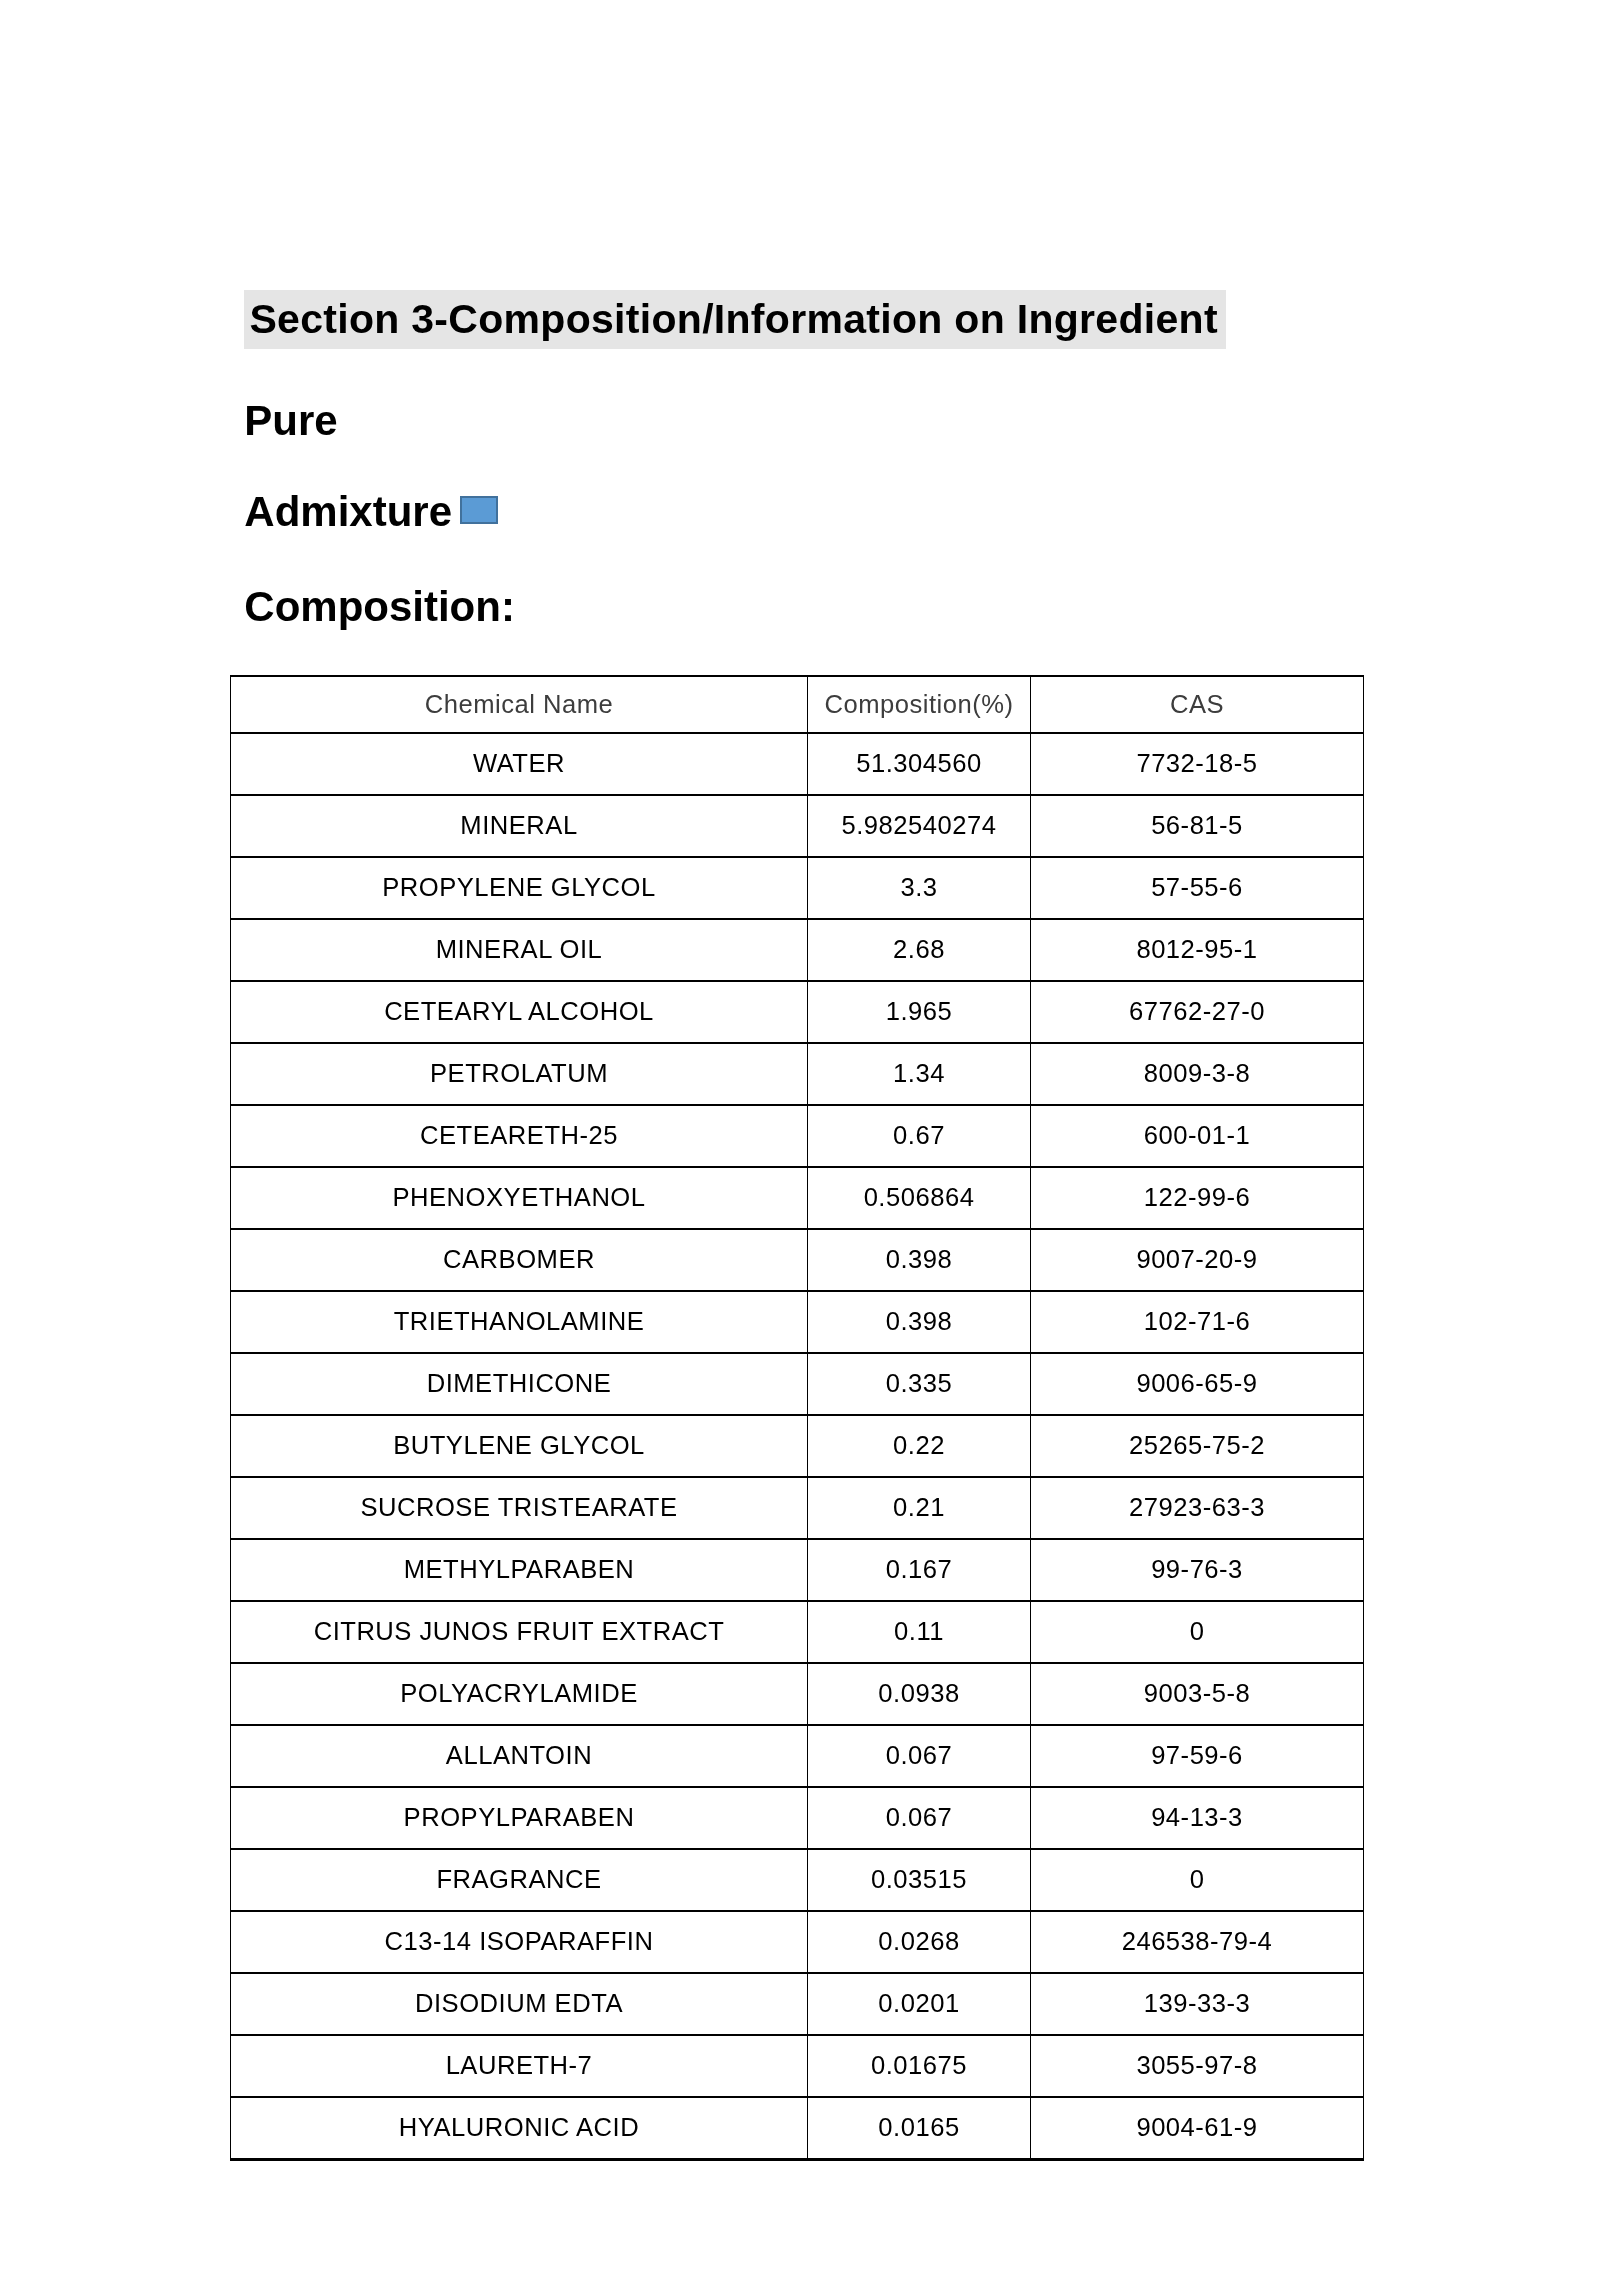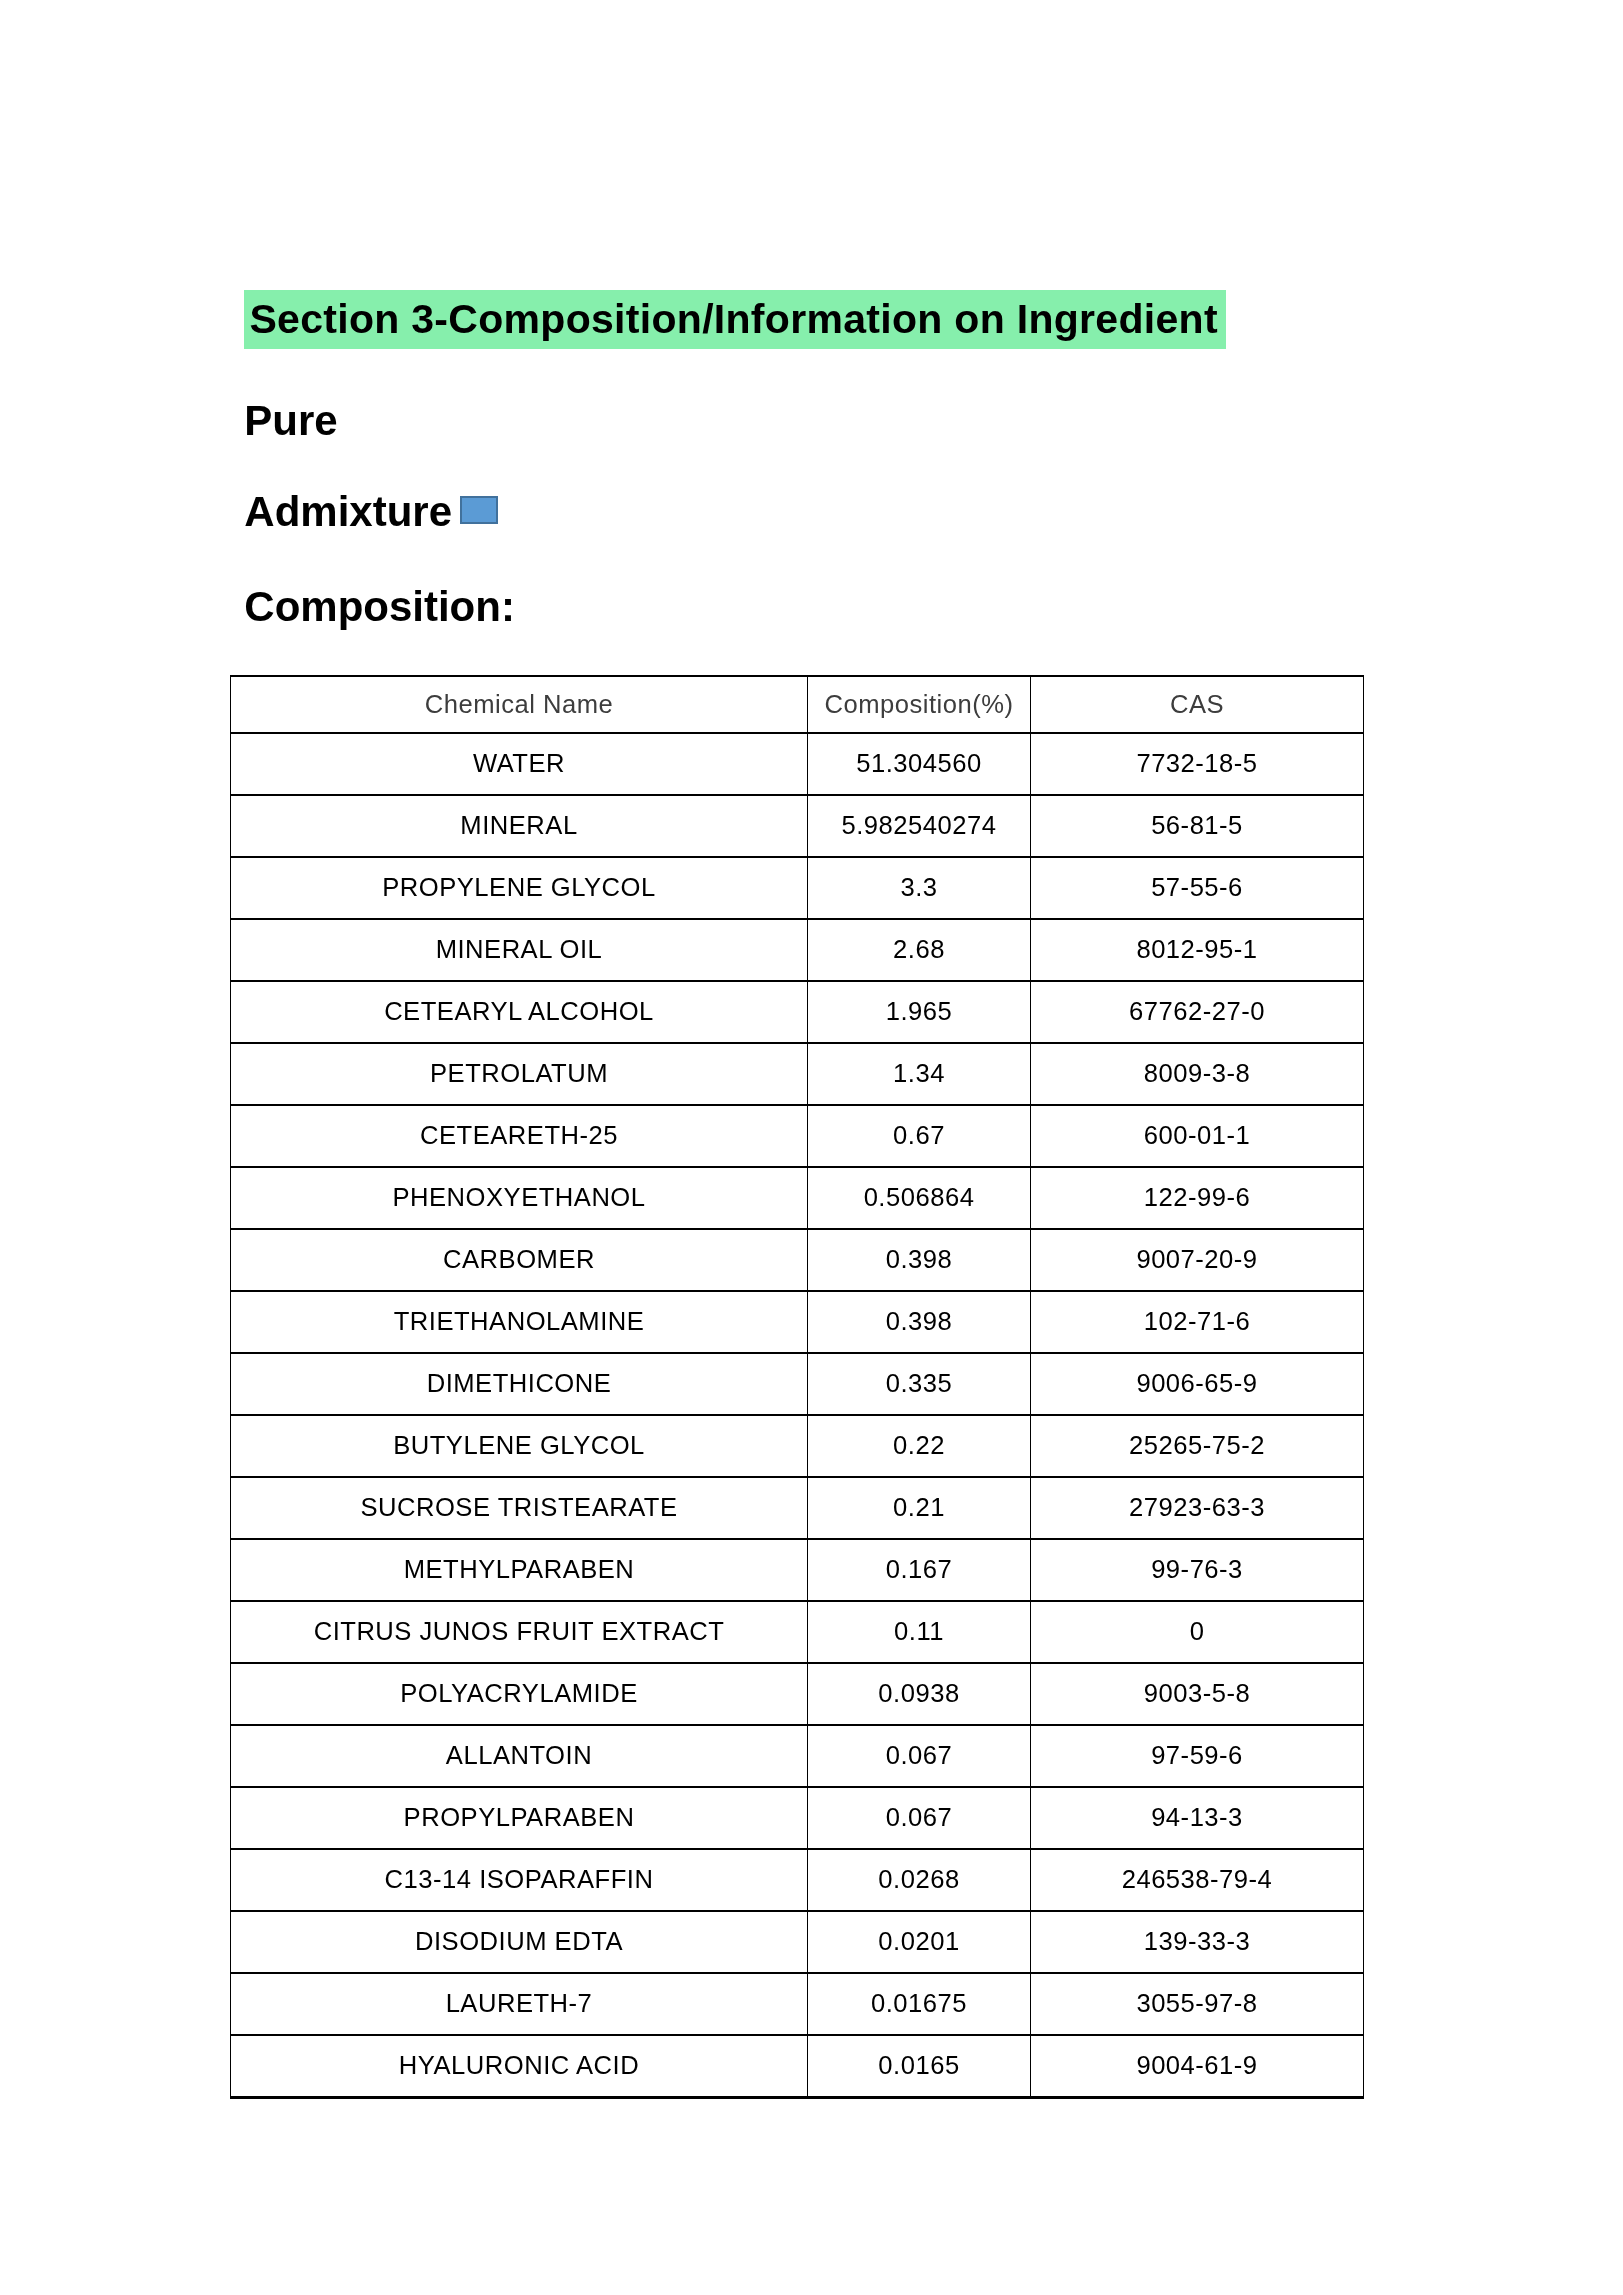--- a/index.html
+++ b/index.html
@@ -75,21 +75,21 @@
     color: #000000;
   }
   .comp-table tbody tr:last-child td { border-bottom-width: 3.1px; }
   .comp-table thead th { border-top-width: 2px; }
 </style>
 </head>
 <body>
 
 <main class="doc">
 
-  <h1 class="title" style="background-color: #86efac;">Section 3-Composition/Information on Ingredient</h1>
+  <h1 class="title" style="background-color: #e5e5e5;">Section 3-Composition/Information on Ingredient</h1>
 
   <p class="heading">Pure</p>
 
   <div class="heading admixture-row">
     <span>Admixture</span>
     <span class="checkbox" style="background-color: rgb(91, 155, 213); border-color: rgb(65, 113, 156);"></span>
   </div>
 
   <p class="heading">Composition:</p>
 
@@ -208,20 +208,25 @@
     <td>0.067</td>
     <td>97-59-6</td>
   </tr>
 
   <tr>
     <td>PROPYLPARABEN</td>
     <td>0.067</td>
     <td>94-13-3</td>
   </tr>
 
+  <tr>
+    <td>FRAGRANCE</td>
+    <td>0.03515</td>
+    <td>0</td>
+  </tr>
 
   <tr>
     <td>C13-14 ISOPARAFFIN</td>
     <td>0.0268</td>
     <td>246538-79-4</td>
   </tr>
 
   <tr>
     <td>DISODIUM EDTA</td>
     <td>0.0201</td>

